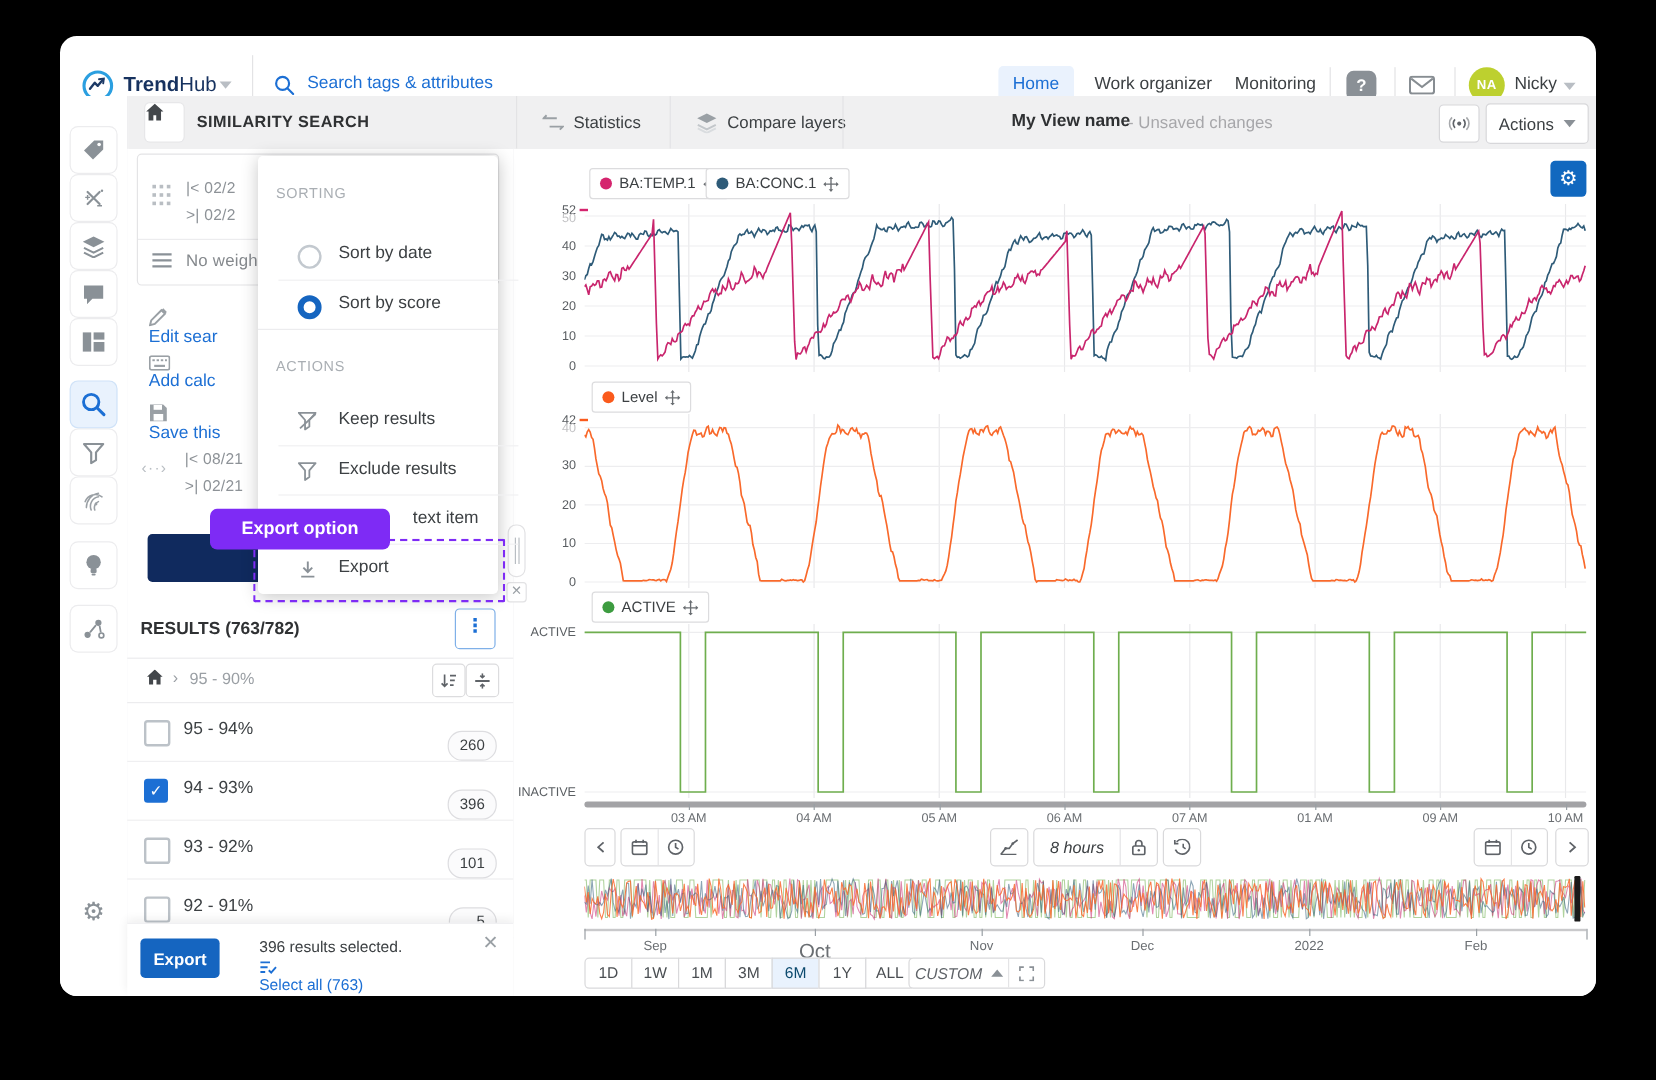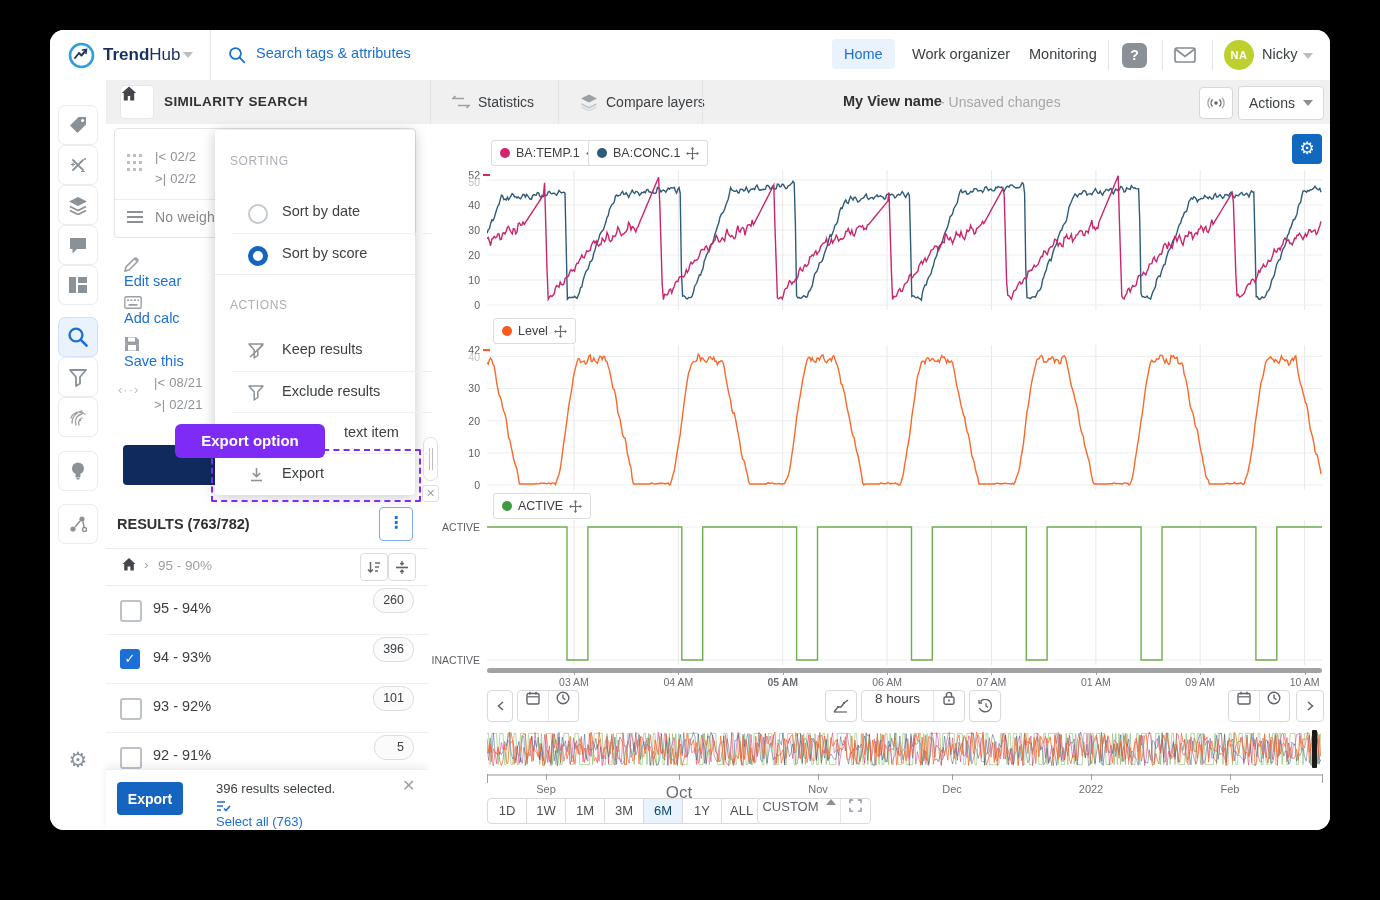--- a/index.html
+++ b/index.html
@@ -1,20 +1,20 @@
 <!DOCTYPE html>
 <html><head>
 <meta charset="utf-8">
 <style>
   html,body{margin:0;padding:0;background:#000;width:1380px;height:900px;font-family:"Liberation Sans","DejaVu Sans",sans-serif;}
   .window{position:absolute;left:50px;top:30px;width:1280px;height:800px;background:#fff;border-radius:14px;overflow:hidden;}
   .w{position:absolute;}
   .vdiv{position:absolute;top:10px;bottom:10px;width:1px;background:#e3e3e5;}
   
-  .topbar{position:absolute;left:0;top:0;right:0;height:50px;background:#fff;border-bottom:6px solid #1d4ed8;}
+  .topbar{position:absolute;left:0;top:16px;right:0;height:50px;background:#fff;border-bottom:6px solid #1d4ed8;}
   .logo-bold{font-weight:bold;font-size:17px;color:#17325f;}
   .logo-light{font-size:17px;color:#17325f;font-weight:300;}
   .chev{display:inline-block;width:0;height:0;border-left:5px solid transparent;border-right:5px solid transparent;border-top:6px solid #b9bec4;}
   .search-input{border:none;outline:none;font-size:14.5px;color:#1c6fd4;width:300px;background:transparent;font-family:inherit;}
   .search-input::placeholder{color:#1c6fd4;opacity:1;}
   .nav-item{font-size:14.5px;color:#3c4043;padding:7px 12px;border-radius:4px;cursor:pointer;}
   .nav-item.active{color:#1c6fd4;background:#eaf2fd;}
   .help-btn{width:25px;height:25px;background:#8a9096;border-radius:6px;color:#fff;font-weight:bold;font-size:14px;text-align:center;line-height:25px;}
   .avatar{width:30px;height:30px;border-radius:50%;background:#bdd02f;color:#fff;font-size:11px;font-weight:bold;text-align:center;line-height:30px;letter-spacing:.5px;}
   .uname{font-size:14.5px;color:#3c4043;}
@@ -35,21 +35,21 @@
   .plink{font-size:14.5px;color:#1c6fd4;cursor:pointer;}
   .pdate{font-size:13px;color:#8d9297;letter-spacing:.2px;}
   .card{position:absolute;border:1px solid #e4e4e6;border-radius:4px;background:#fff;}
   .navy-btn{position:absolute;left:17px;top:321px;width:157px;height:40px;background:#102a5e;border-radius:4px;cursor:pointer;}
   .results-title{font-size:14.5px;font-weight:bold;color:#2f3133;}
   .kebab{position:absolute;width:32px;height:32px;border:1px solid #7fb0e8;border-radius:4px;background:#fff;color:#1c6fd4;font-size:16px;font-weight:bold;text-align:center;line-height:30px;cursor:pointer;}
   .crumb{font-size:13.5px;color:#9a9fa4;}
   .mini-btn{position:absolute;width:26px;height:26px;border:1px solid #dcdcde;border-radius:4px;background:#fff;display:flex;align-items:center;justify-content:center;cursor:pointer;}
   .rrow{position:absolute;left:0;width:100%;height:49px;border-bottom:1px solid #efeff1;}
   .rlabel{position:absolute;left:47px;top:15px;font-size:14.5px;color:#3c4043;}
-  .badge{position:absolute;right:14px;top:3px;min-width:20px;padding:0 9px;height:23px;border:1px solid #dddde0;border-radius:12px;background:#fbfbfc;font-size:12.5px;color:#3c4043;text-align:right;line-height:22px;}
+  .badge{position:absolute;right:14px;top:24px;min-width:20px;padding:0 9px;height:23px;border:1px solid #dddde0;border-radius:12px;background:#fbfbfc;font-size:12.5px;color:#3c4043;text-align:right;line-height:22px;}
   .cb{position:absolute;left:14px;top:15px;width:18px;height:18px;border:2px solid #bcc2c8;border-radius:3px;background:#fff;cursor:pointer;}
   .cb.on{border:none;width:20px;height:20px;background:#1c6fd4;color:#fff;font-size:13px;font-weight:bold;text-align:center;line-height:20px;}
   .pfooter{position:absolute;left:0;right:0;bottom:0;height:60px;background:#fff;box-shadow:0 -3px 8px rgba(0,0,0,.07);border-top:1px solid #f0f0f2;}
   .export-btn{position:absolute;left:11px;top:12px;width:66px;height:33px;background:#1565c0;border:none;border-radius:4px;color:#fff;font-size:14px;font-weight:bold;cursor:pointer;font-family:inherit;}
   .sel-text{font-size:13px;color:#3c4043;}
   .sel-link{font-size:13px;color:#1c6fd4;cursor:pointer;}
   .xicon{color:#9aa0a5;font-size:16px;cursor:pointer;}
   
   .menu{position:absolute;left:165px;top:100px;width:200px;height:365px;background:#fff;border-radius:4px;box-shadow:0 2px 14px rgba(0,0,0,.22);z-index:30;}
   .mhead{position:absolute;left:15px;font-size:12px;color:#a9aeb3;letter-spacing:.6px;}
@@ -68,21 +68,21 @@
   .chip{position:absolute;height:24px;border:1px solid #dcdcde;border-radius:3px;background:#fff;display:flex;align-items:center;gap:6px;padding:0 8px;font-size:12.5px;color:#3c4043;cursor:pointer;}
   .dot{width:10px;height:10px;border-radius:50%;}
   .ylab{position:absolute;font-size:10.5px;color:#5a5e62;text-align:right;width:40px;}
   .ylab.fade{color:#c3c3c5;}
   .ytick{position:absolute;width:7px;height:2px;}
   .tl{position:absolute;font-size:10.5px;color:#6a6e72;transform:translateX(-50%);white-space:nowrap;}
   .tk{position:absolute;width:1px;background:#9aa0a5;}
   .xscroll{position:absolute;left:59px;top:544px;width:835px;height:5px;background:#a3a3a6;border-radius:3px;}
   .tbtn{position:absolute;height:30px;background:#fff;border:1px solid #d9d9db;border-radius:4px;display:flex;align-items:center;justify-content:center;cursor:pointer;color:#5f6368;}
   .tgroup{position:absolute;height:30px;background:#fff;border:1px solid #d9d9db;border-radius:4px;display:flex;align-items:stretch;}
-  .tgroup>div{display:flex;align-items:flex-start;justify-content:center;cursor:pointer;color:#5f6368;}
+  .tgroup>div{display:flex;align-items:center;justify-content:center;cursor:pointer;color:#5f6368;font-style:italic;}
   .tgroup>div+div{border-left:1px solid #e4e4e6;}
   .dur{font-size:13.5px;color:#3c4043;}
   .ovaxis-line{position:absolute;left:59px;top:650px;width:835px;height:2px;background:#c9c9cb;}
   .rangebar{position:absolute;left:59px;top:674px;height:24px;display:flex;}
   .rbtn{min-width:22px;padding:0 8px;height:24px;border:1px solid #d9d9db;background:#fff;margin-left:-1px;font-size:13px;color:#4a4e52;text-align:center;line-height:23px;cursor:pointer;}
   .rbtn:first-child{margin-left:0;border-radius:4px 0 0 4px;}
   .rbtn:last-child{border-radius:0 4px 4px 0;}
   .rbtn.active{background:#e9f2fd;color:#0c4a6e;border-color:#d9d9db;}
   .ov-handle{position:absolute;left:884px;top:606px;width:5px;height:38px;background:#1a1a1a;border-radius:1px;z-index:5;cursor:ew-resize;}
   svg{display:block;}
@@ -470,21 +470,21 @@
         <path d="M0,7L80.0,7L80.0,140L100.9,140L100.9,7L194.8,7L194.8,140L215.7,140L215.7,7L309.6,7L309.6,140L330.5,140L330.5,7L424.5,7L424.5,140L445.3,140L445.3,7L539.3,7L539.3,140L560.1,140L560.1,7L654.1,7L654.1,140L675.0,140L675.0,7L768.9,7L768.9,140L789.8,140L789.8,7L835,7" fill="none" stroke="#6fae4e" stroke-width="1.4"></path>
       </svg>
 
     <div class="xscroll"></div>
     <div id="time-axis" class="w" style="left:59px;top:551px;width:835px;height:22px;">
         <div class="tk" style="left: 86.9792px; top: -5px; height: 5px;"></div>
         <span class="tl" style="left: 86.9792px; top: 1px;">03 AM</span>
         <div class="tk" style="left: 191.354px; top: -5px; height: 5px;"></div>
         <span class="tl" style="left: 191.354px; top: 1px;">04 AM</span>
         <div class="tk" style="left: 295.729px; top: -5px; height: 5px;"></div>
-        <span class="tl" style="left: 295.729px; top: 1px; font-weight: bold;">05 AM</span>
+        <span class="tl" style="left: 295.729px; top: 1px;">05 AM</span>
         <div class="tk" style="left: 400.104px; top: -5px; height: 5px;"></div>
         <span class="tl" style="left: 400.104px; top: 1px;">06 AM</span>
         <div class="tk" style="left: 504.479px; top: -5px; height: 5px;"></div>
         <span class="tl" style="left: 504.479px; top: 1px;">07 AM</span>
         <div class="tk" style="left: 608.854px; top: -5px; height: 5px;"></div>
         <span class="tl" style="left: 608.854px; top: 1px;">01 AM</span>
         <div class="tk" style="left: 713.229px; top: -5px; height: 5px;"></div>
         <span class="tl" style="left: 713.229px; top: 1px;">09 AM</span>
         <div class="tk" style="left: 817.604px; top: -5px; height: 5px;"></div>
         <span class="tl" style="left: 817.604px; top: 1px;">10 AM</span>

